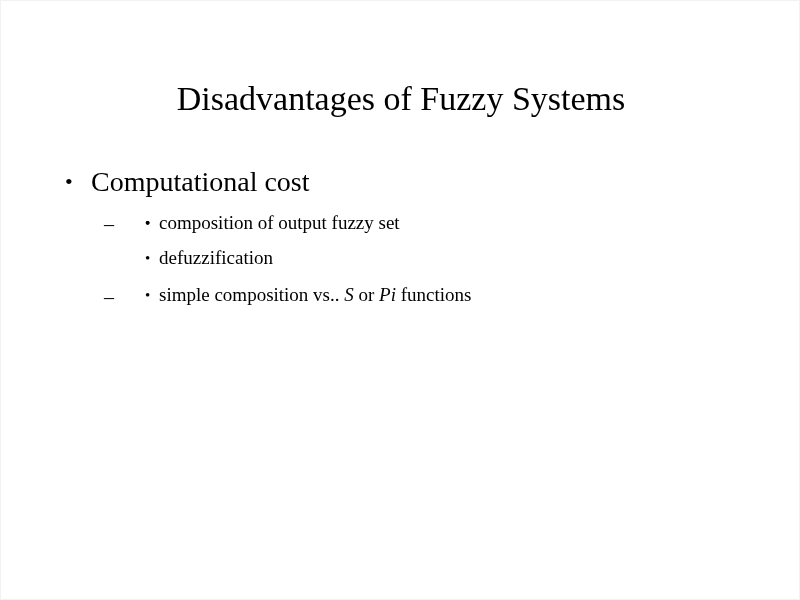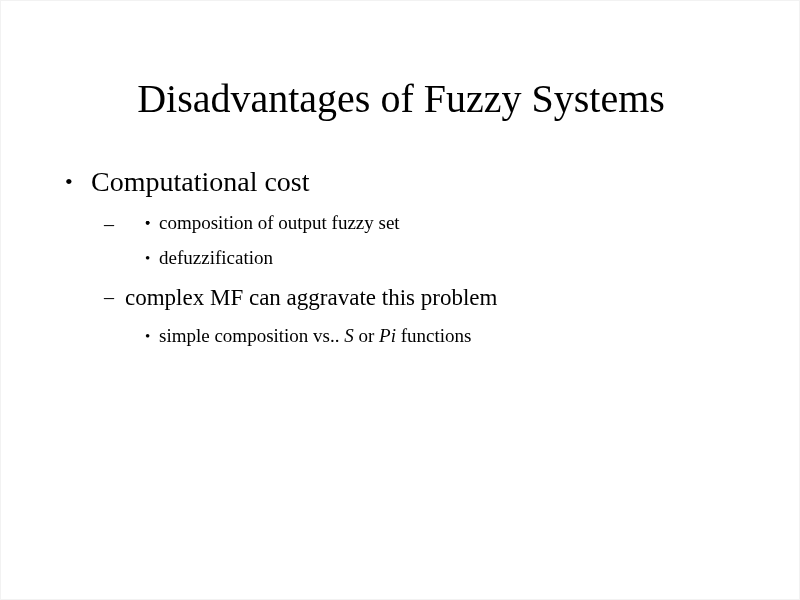--- a/index.html
+++ b/index.html
@@ -22,21 +22,21 @@
     overflow: hidden;
   }
 
   
   .slide-title {
     position: absolute;
     left: 0;
     top: 74px;
     width: 800px;
     text-align: center;
-    font-size: 40px;
+    font-size: 34px;
     line-height: 48px;
     font-weight: normal;
     letter-spacing: 0px;
     white-space: nowrap;
     margin: 0;
   }
 
   
   .body-outline {
     position: absolute;
@@ -140,21 +140,20 @@
       <span class="btext">composition of output fuzzy set</span>
     </div>
 
     <div class="bullet-line lvl3 tight-after">
       <span class="marker">•</span>
       <span class="btext">defuzzification</span>
     </div>
 
     <div class="bullet-line lvl2">
       <span class="marker">–</span>
-      <span class="btext">complex MF can aggravate this problem</span>
     </div>
 
     <div class="bullet-line lvl3">
       <span class="marker">•</span>
       <span class="btext"><span>simple composition vs.. </span><span class="ital">S</span><span> or </span><span class="ital">Pi</span><span> functions</span></span>
     </div>
 
   </div>
 </div>
 

